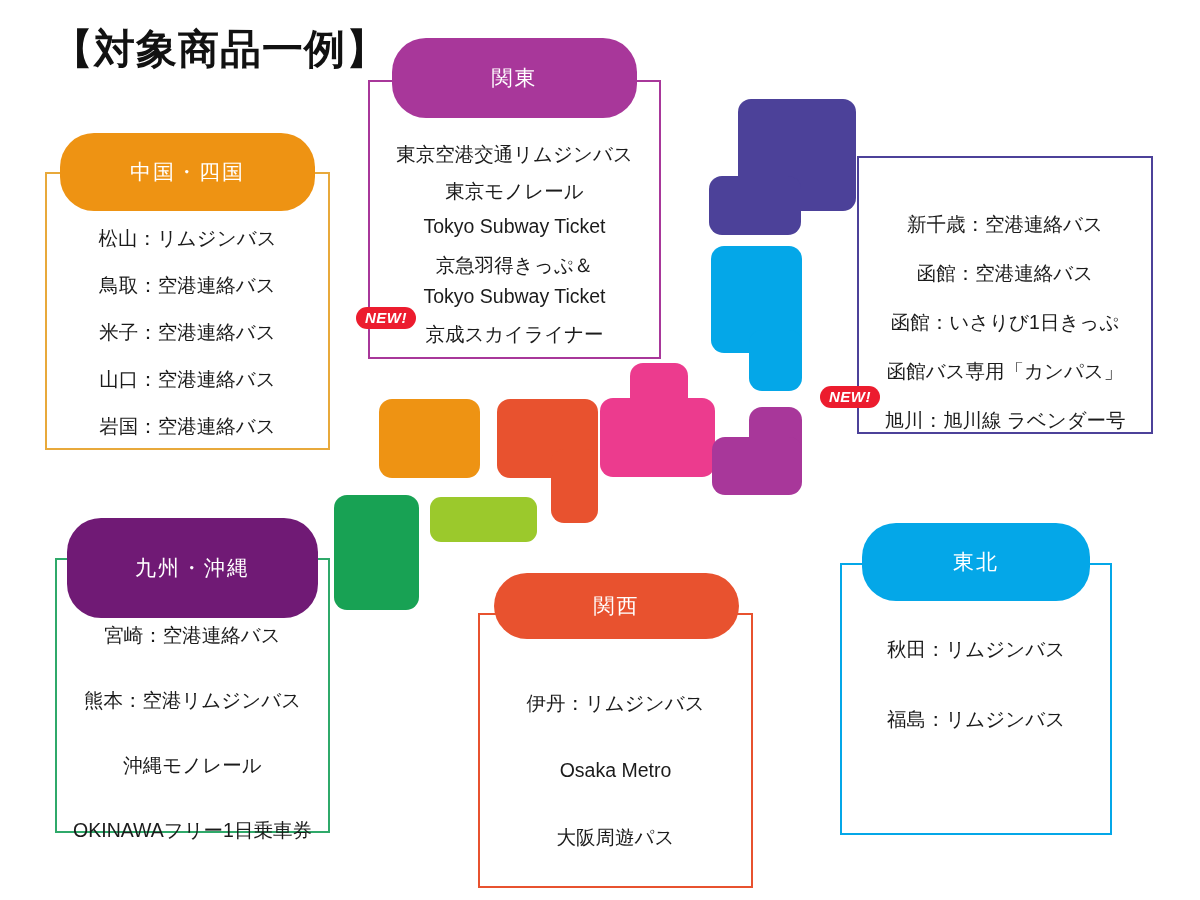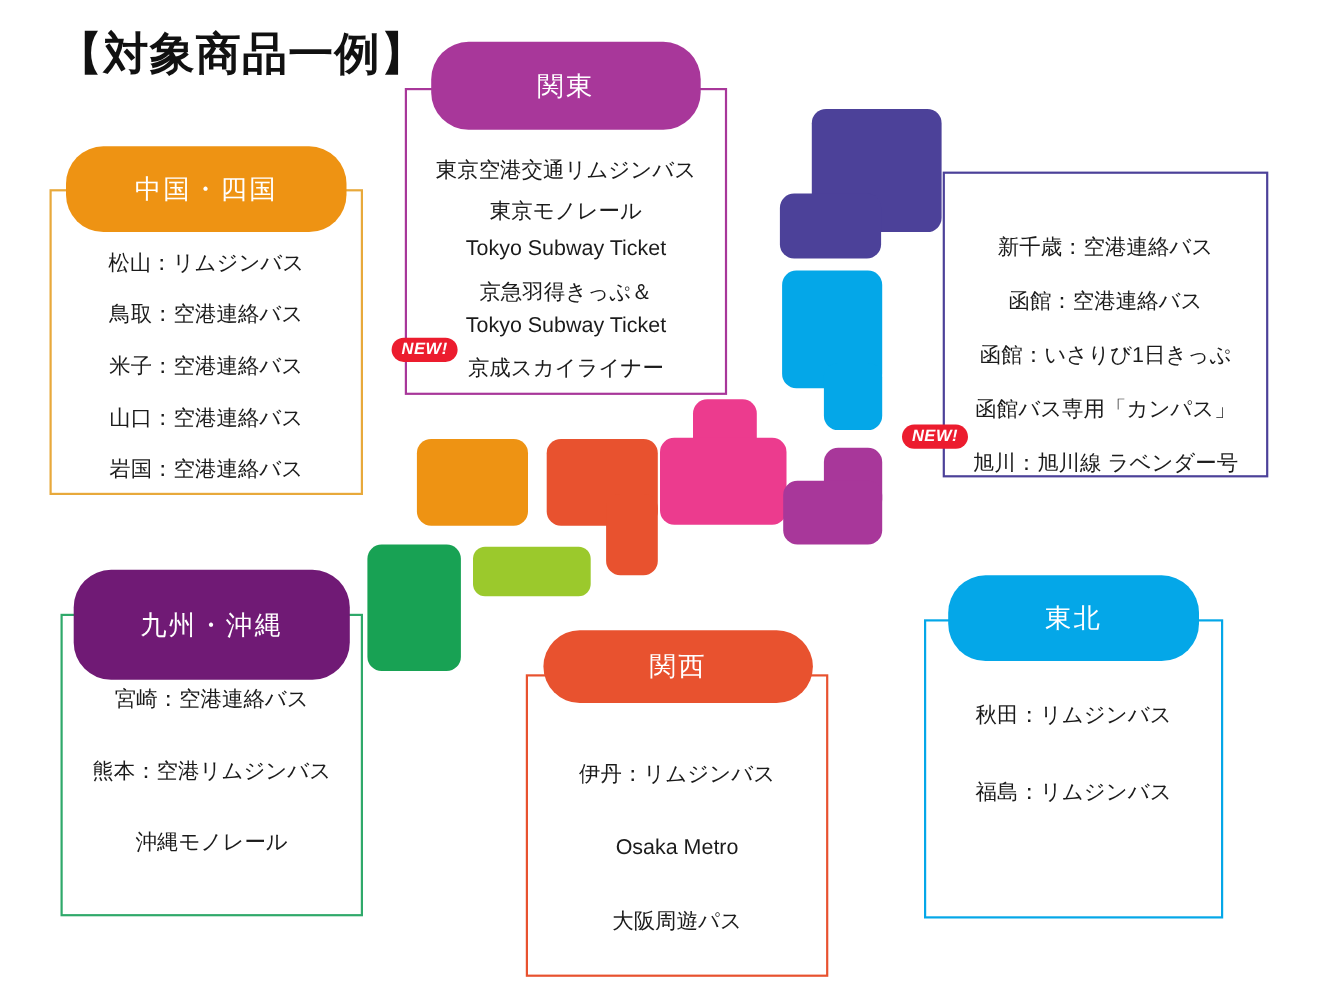--- a/index.html
+++ b/index.html
@@ -25,21 +25,21 @@
     position:absolute;left:0;top:0;
     box-sizing:border-box;
     border:2px solid #cccccc;
     background:#ffffff;
   }
   .region .pill{
     position:absolute;
     box-sizing:border-box;
     border-radius:34px;
     display:flex;align-items:center;justify-content:center;
-    color:#ffffff;font-size:24px;font-weight:400;
+    color:#ffffff;font-size:21px;font-weight:400;
     letter-spacing:2px;white-space:nowrap;
     z-index:3;
   }
   .region .items{
     position:absolute;left:0;right:0;
     z-index:2;
     display:flex;flex-direction:column;
     align-items:center;
   }
   .region .item{
@@ -129,20 +129,21 @@
     <div class="badge" style="left:-37px;top:270px;">NEW!</div>
   </div>
 
   <div class="region" style="left:55px;top:518px;width:275px;height:315px;">
     <div class="frame" style="left:0;top:40px;width:275px;height:275px;border-color:#2FA96A;"></div>
     <div class="pill" style="left:12px;top:0;width:251px;height:100px;background:#701a75;">九州・沖縄</div>
     <div class="items" style="top:104px;gap:38px;">
       <div class="item">宮崎：空港連絡バス</div>
       <div class="item">熊本：空港リムジンバス</div>
       <div class="item">沖縄モノレール</div>
+      <div class="item">OKINAWAフリー1日乗車券</div>
     </div>
   </div>
 
   <div class="region" style="left:478px;top:573px;width:275px;height:315px;">
     <div class="frame" style="left:0;top:40px;width:275px;height:275px;border-color:#E8522F;"></div>
     <div class="pill" style="left:16px;top:0;width:245px;height:66px;background:#E8522F;">関西</div>
     <div class="items" style="top:117px;gap:42px;">
       <div class="item">伊丹：リムジンバス</div>
       <div class="item">Osaka Metro</div>
       <div class="item">大阪周遊パス</div>

